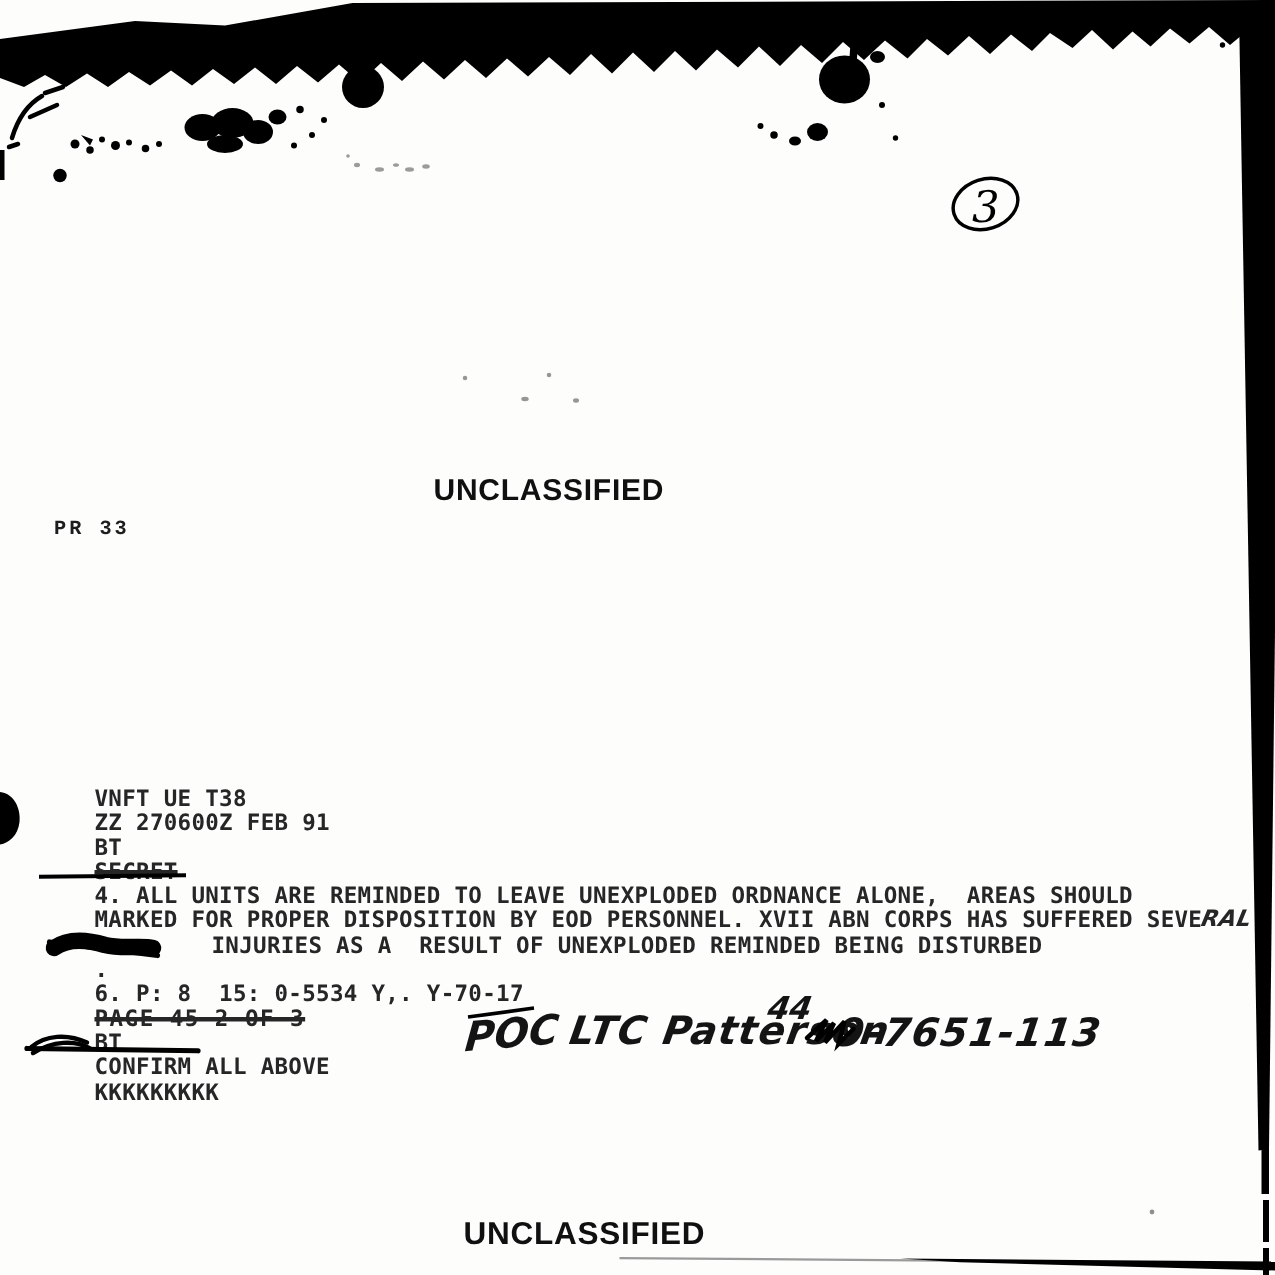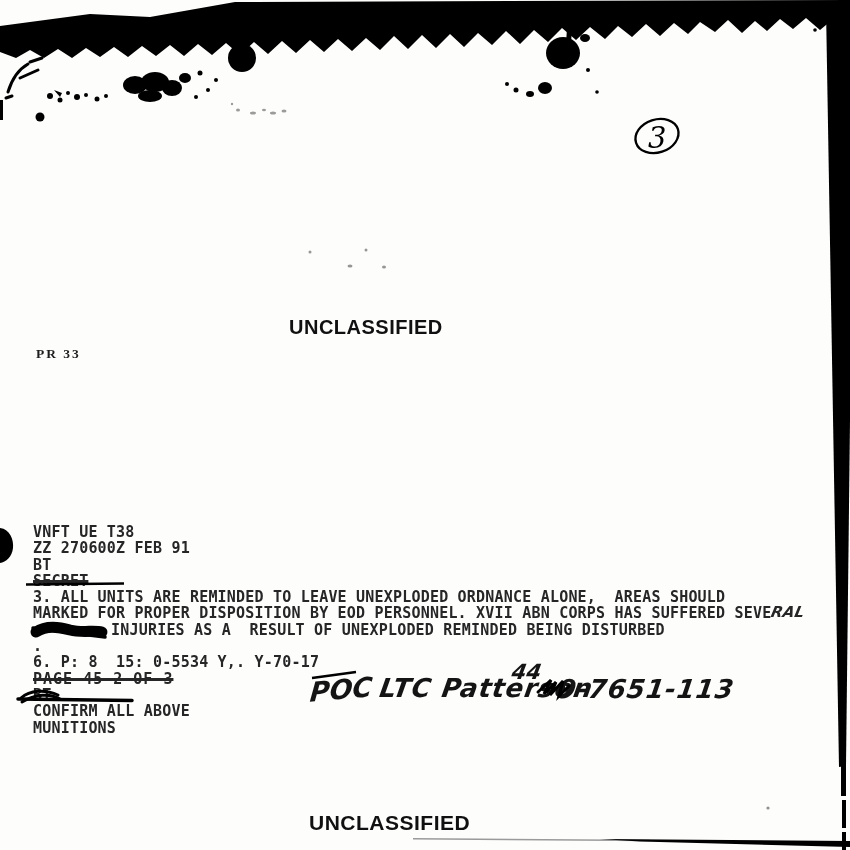--- a/index.html
+++ b/index.html
@@ -5,32 +5,32 @@
   html,body { margin:0; padding:0; background:#e8e8e8; }
   .page {
     position:relative; width:850px; height:850px;
     background:#fdfdfc; overflow:hidden;
     font-family:"Liberation Sans", sans-serif;
   }
   
   .tblock { position:absolute; left:33px; top:523px; width:800px; }
   .tline {
     height:16.3px; font-size:15px; letter-spacing:0.2px; white-space:pre;
-    font-family:"DejaVu Sans Mono", monospace; font-weight:700; color:#262626;
+    font-family:"DejaVu Sans Mono", monospace; font-weight:700; color:#262626;margin-left:30px;
   }
   .indent { padding-left:78px; }
   .struck { text-decoration:line-through; text-decoration-thickness:2.5px; }
   .struck-heavy { text-decoration:line-through; text-decoration-thickness:3px; font-weight:800; letter-spacing:1px; }
   .hw-suffix {
     font-family:"DejaVu Sans", sans-serif; font-style:italic; font-weight:bold;
     display:inline-block; transform:skewX(-12deg) translateY(-1px); font-size:15px;
   }
   .pr-marker {
     position:absolute; left:36px; top:346px; font-size:13.5px;
-    font-family:Liberation Serif, serif; font-weight:700; color:#1d1d1d; letter-spacing:2px;
+    font-family:Liberation Mono, monospace; font-weight:700; color:#1d1d1d; letter-spacing:2px;
   }
   .classif {
     position:absolute; font-weight:bold; color:#101010; letter-spacing:0.5px;
     font-family:Liberation Sans, sans-serif;
   }
   .classif.top { left:289px; top:316px; font-size:20px; }
   .classif.bottom { left:309px; top:811px; font-size:21px; }
   .hand {
     position:absolute; font-family:"DejaVu Sans", sans-serif; font-style:italic;
     font-weight:bold; color:#141414;
@@ -49,29 +49,29 @@
   <div class="classif top">UNCLASSIFIED</div>
   <div class="classif bottom">UNCLASSIFIED</div>
 
   <div class="pr-marker">PR 33</div>
 
   <div class="tblock">
     <div class="tline">VNFT UE T38</div>
     <div class="tline">ZZ 270600Z FEB 91</div>
     <div class="tline">BT</div>
     <div class="tline"><span class="struck">SECRET</span></div>
-    <div class="tline">3. ALL UNITS ARE REMINDED TO LEAVE UNEXPLODED ORDNANCE ALONE,  AREAS SHOULD</div>
+    <div class="tline">4. ALL UNITS ARE REMINDED TO LEAVE UNEXPLODED ORDNANCE ALONE,  AREAS SHOULD</div>
     <div class="tline"><span>MARKED FOR PROPER DISPOSITION BY EOD PERSONNEL. XVII ABN CORPS HAS SUFFERED SEVE</span><span class="hw-suffix">RAL</span></div>
     <div class="tline indent">INJURIES AS A  RESULT OF UNEXPLODED REMINDED BEING DISTURBED</div>
     <div class="tline">.</div>
     <div class="tline">6. P: 8  15: 0-5534 Y,. Y-70-17</div>
     <div class="tline"><span class="struck-heavy">PAGE 45 2 OF 3</span></div>
     <div class="tline">BT</div>
     <div class="tline">CONFIRM ALL ABOVE</div>
-    <div class="tline">MUNITIONS</div>
+    <div class="tline">KKKKKKKKK</div>
   </div>
 
   <div class="hand poc">POC</div>
   <div class="hand name">LTC Patterson</div>
   <div class="hand sup">44</div>
   <div class="hand phone">9-7651-113</div>
 
   <svg class="artifacts" width="850" height="850" viewBox="0 0 850 850">
 
     <path fill="#000" d="M0,26 L90,14 L150,17 L235,2 L850,0 L850,16

